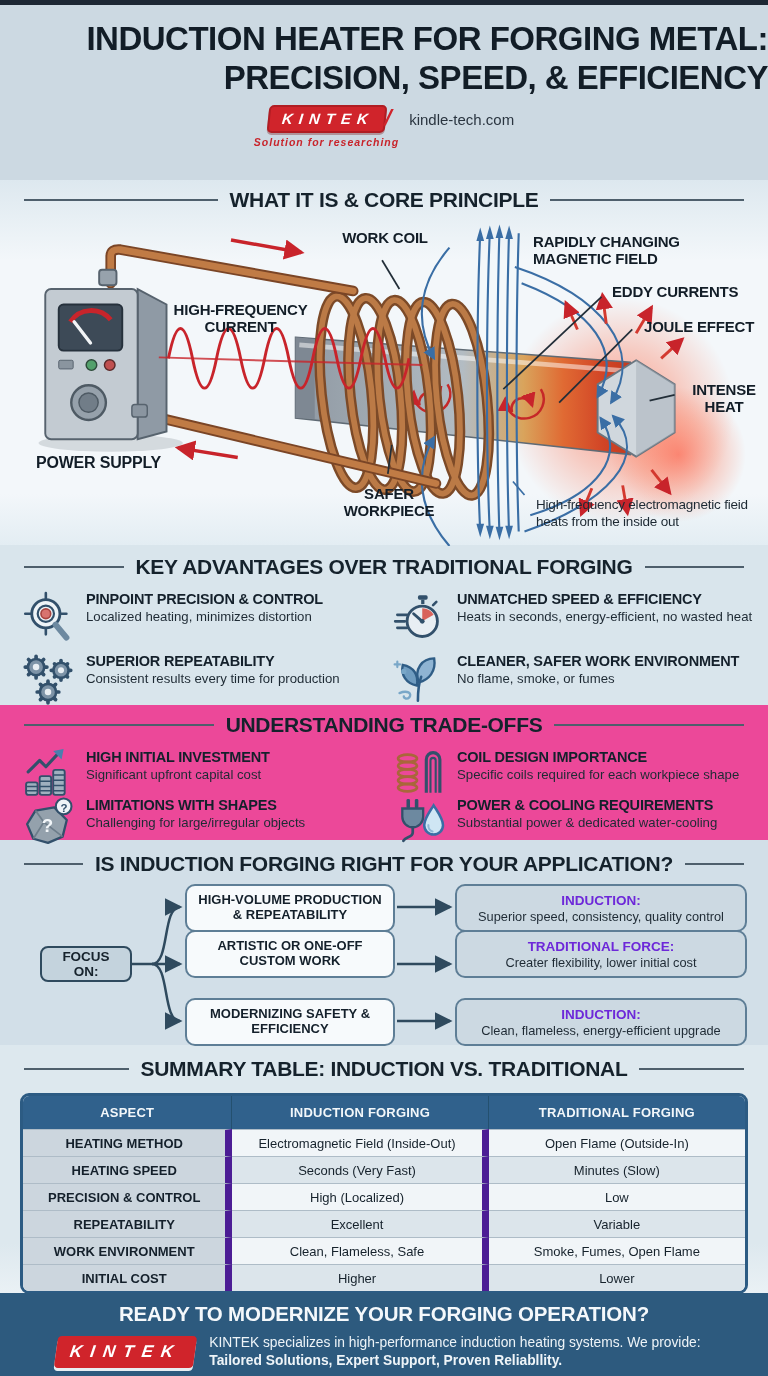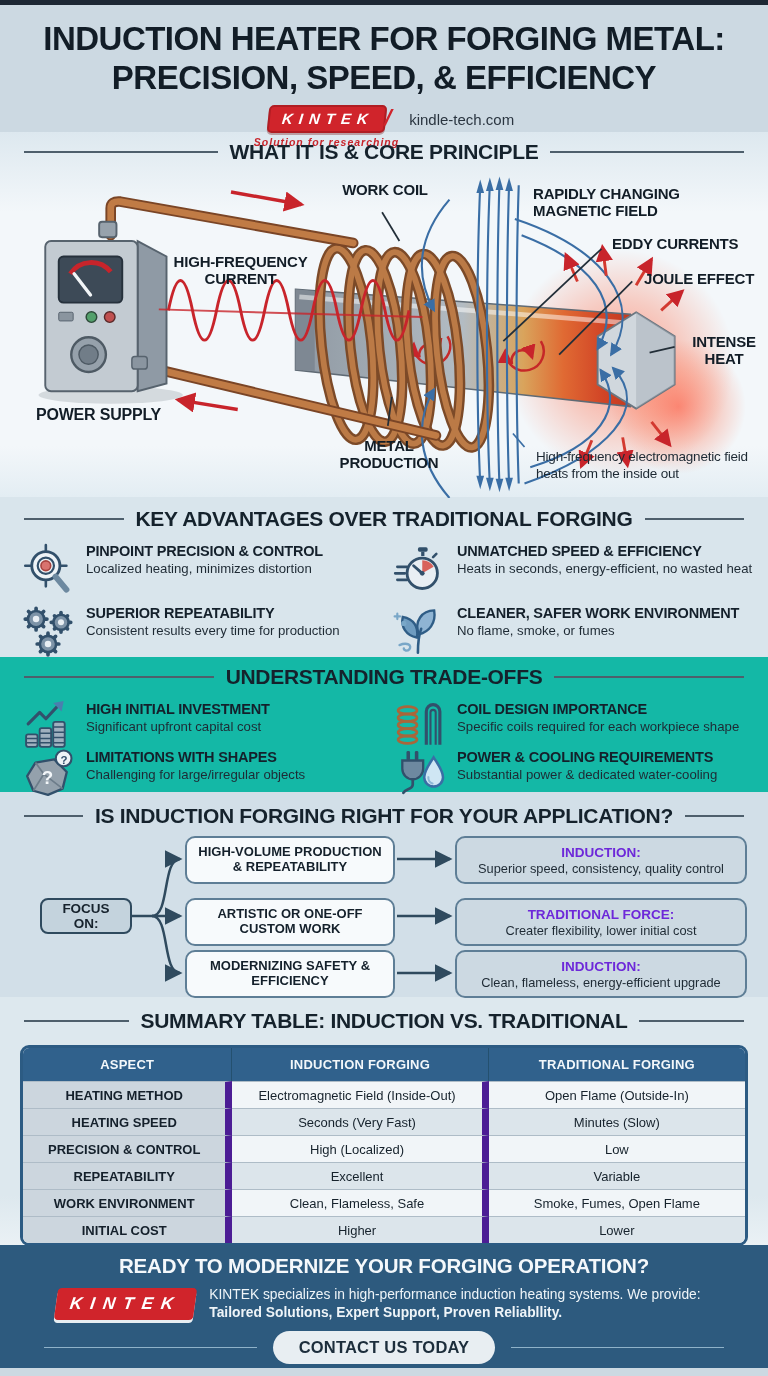--- a/index.html
+++ b/index.html
@@ -5,21 +5,21 @@
   * { margin:0; padding:0; box-sizing:border-box; }
   html,body { background:#9aa8b2; }
   .page {
     position:relative; width:768px; height:1376px; margin:0 auto;
     background:#ccd9e2; overflow:hidden;
     font-family:"Liberation Sans", sans-serif; color:#16222c;
   }
   .page::before { content:""; position:absolute; top:0; left:0; right:0; height:5px; background:#1d2834; z-index:5; }
 
   
-  .header { height:132px; padding-top:20px; text-align:center; }
+  .header { height:180px; padding-top:20px; text-align:right; }
   .title-line { font-size:33px; font-weight:800; letter-spacing:-0.5px; line-height:1.18; color:#121d27; }
   .brand-row { margin-top:7px; display:flex; align-items:flex-start; justify-content:center; gap:10px; }
   .logo-box { position:relative; display:inline-block; background:#d0242b; border:2px solid #b01d23; border-radius:5px;
               padding:3px 10px 3px 12px; transform:skewX(-6deg); box-shadow:0 2px 0 rgba(120,20,20,.35); }
   .logo-text { display:inline-block; transform:skewX(0deg); color:#fff; font-weight:800; font-style:italic;
                font-size:15px; letter-spacing:6px; }
   .logo-slash { position:absolute; right:-7px; top:-2px; color:#d0242b; font-weight:800; font-style:italic; font-size:22px; }
   .brand-col { display:flex; flex-direction:column; align-items:center; }
   .tagline { margin-top:3px; color:#c8242b; font-size:10.5px; font-weight:700; font-style:italic; letter-spacing:1px; }
   .site-link { font-size:15px; color:#2a3540; margin-top:6px; text-decoration:none; }
@@ -31,41 +31,41 @@
 
   
   .sec1 { height:365px; background:linear-gradient(#dde8ef, #f3f7fa 22%, #f3f7fa 86%, #e3edf3); padding-top:8px; }
   .diagram-wrap { position:relative; width:768px; height:332px; margin-top:2px; }
   .diagram-svg { position:absolute; inset:0; }
   .dlabel { position:absolute; font-weight:800; font-size:15px; letter-spacing:-0.2px; line-height:1.1; color:#121d27; }
   .dlabel.caption { font-weight:400; font-size:13.5px; line-height:1.25; color:#1d2933; }
 
   
   .sec2 { height:160px; background:#d9e5ec; padding-top:10px; }
-  .sec3 { height:135px; background:#14b8a6; padding-top:8px; }
+  .sec3 { height:135px; background:#ec4899; padding-top:8px; }
   .adv-grid { display:grid; grid-template-columns:1fr 1fr; column-gap:8px; row-gap:10px; padding:12px 14px 0 20px; }
   .adv-item { display:flex; gap:10px; align-items:flex-start; }
   .adv-icon { flex:0 0 56px; display:flex; justify-content:center; }
   .adv-text .t { font-size:14.5px; font-weight:800; letter-spacing:-0.2px; color:#14202b; }
   .adv-text .d { font-size:13.2px; line-height:1.18; margin-top:2px; color:#1e2a34; }
 
   
   .sec4 { height:205px; background:#d2dfe8; padding-top:12px; }
   .flow { position:relative; width:768px; height:168px; margin-top:6px; }
   .flow svg.connectors { position:absolute; inset:0; }
   .fbox { position:absolute; border-radius:10px; display:flex; flex-direction:column; justify-content:center;
           text-align:center; padding:4px 8px; }
   .focus-box { left:40px; top:64px; width:92px; height:36px; background:#c4d3dd; border:2px solid #2f4a5e;
                border-radius:8px; font-weight:800; font-size:13.5px; }
   .cond-box { left:185px; width:210px; height:48px; background:#f7fafc; border:2px solid #5e7e96;
               font-weight:800; font-size:13px; line-height:1.15; color:#14202b; }
   .res-box  { left:455px; width:292px; height:48px; background:#ccd9e2; border:2px solid #5e7e96; }
   .res-box .rt { font-weight:800; font-size:13.5px; color:#6d28d9; }
   .res-box .rd { font-size:12.8px; margin-top:1px; color:#1e2a34; }
-  .row-a { top:2px; } .row-b { top:64px; } .row-c { top:116px; }
+  .row-a { top:2px; } .row-b { top:48px; } .row-c { top:116px; }
 
   
   .sec5 { height:248px; background:linear-gradient(#dde8ee 80%, #eaf1f5); padding-top:12px; }
   .cmp-table { width:728px; margin:12px auto 0; border-collapse:separate; border-spacing:0;
                border:3px solid #2c5b83; border-radius:9px; overflow:hidden; background:#fff; }
   .cmp-table th { background:#30618c; color:#f2f7fa; font-size:13px; font-weight:800; letter-spacing:0.2px;
                   padding:9px 4px; border-right:1px solid #24506f; }
   .cmp-table td { font-size:13px; padding:5.5px 6px; text-align:center; border-top:1px solid #aebcc7; border-right:7px solid #4c1d95; }
   .cmp-table th:last-child, .cmp-table td:last-child { border-right:none; }
   .cmp-table td.aspect { background:#ccd6de; font-weight:800; color:#14202b; }
@@ -249,21 +249,21 @@
         </g>
       </svg>
 
       <div class="dlabel" style="left:332px; top:16px; width:106px; text-align:center;">WORK COIL</div>
       <div class="dlabel" style="left:533px; top:20px; width:152px;">RAPIDLY CHANGING MAGNETIC FIELD</div>
       <div class="dlabel" style="left:612px; top:70px; width:150px;">EDDY CURRENTS</div>
       <div class="dlabel" style="left:644px; top:105px; width:120px;">JOULE EFFECT</div>
       <div class="dlabel" style="left:688px; top:168px; width:72px; text-align:center;">INTENSE HEAT</div>
       <div class="dlabel" style="left:168px; top:88px; width:145px; text-align:center;">HIGH-FREQUENCY CURRENT</div>
       <div class="dlabel" style="left:36px; top:240px; width:140px; font-size:16px;">POWER SUPPLY</div>
-      <div class="dlabel" style="left:330px; top:272px; width:118px; text-align:center;">METAL PRODUCTION</div>
+      <div class="dlabel" style="left:330px; top:272px; width:118px; text-align:center;">SAFER WORKPIECE</div>
       <div class="dlabel caption" style="left:536px; top:283px; width:226px;">High-frequency electromagnetic fieid heats from the inside out</div>
     </div>
   </div>
 
   <div class="sec2">
     <div class="sec-head">
       <span class="rule"></span>
       <h2>KEY ADVANTAGES OVER TRADITIONAL FORGING</h2>
       <span class="rule"></span>
     </div>

